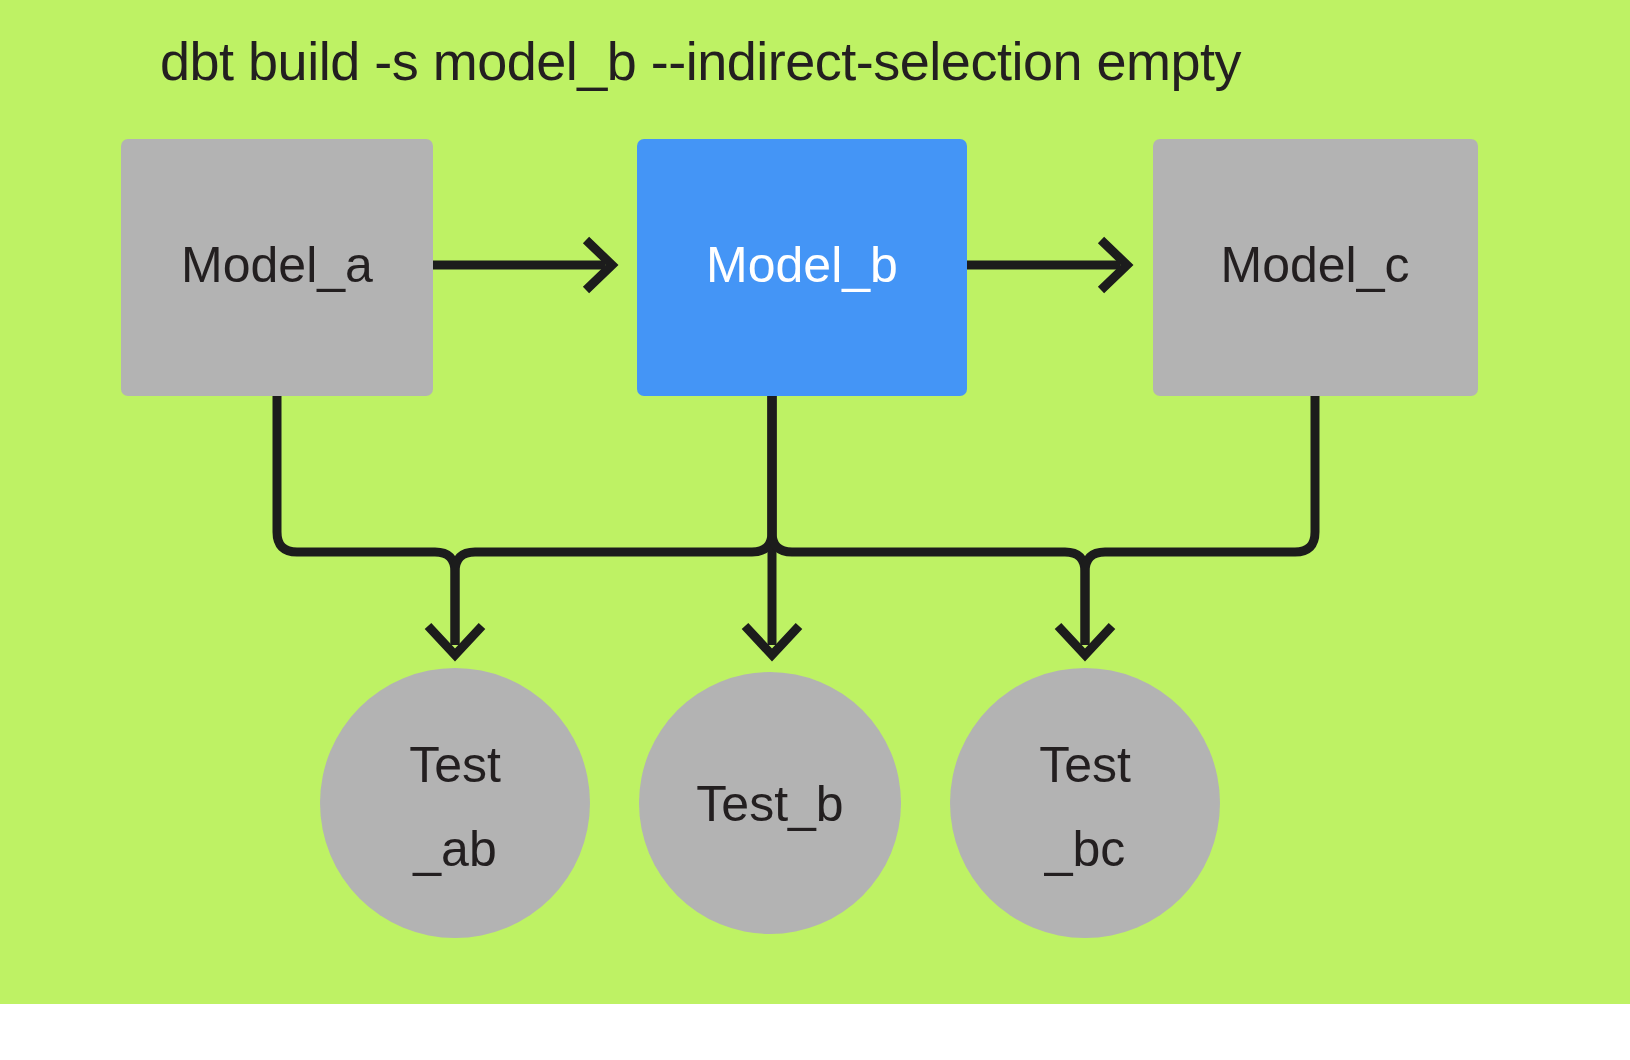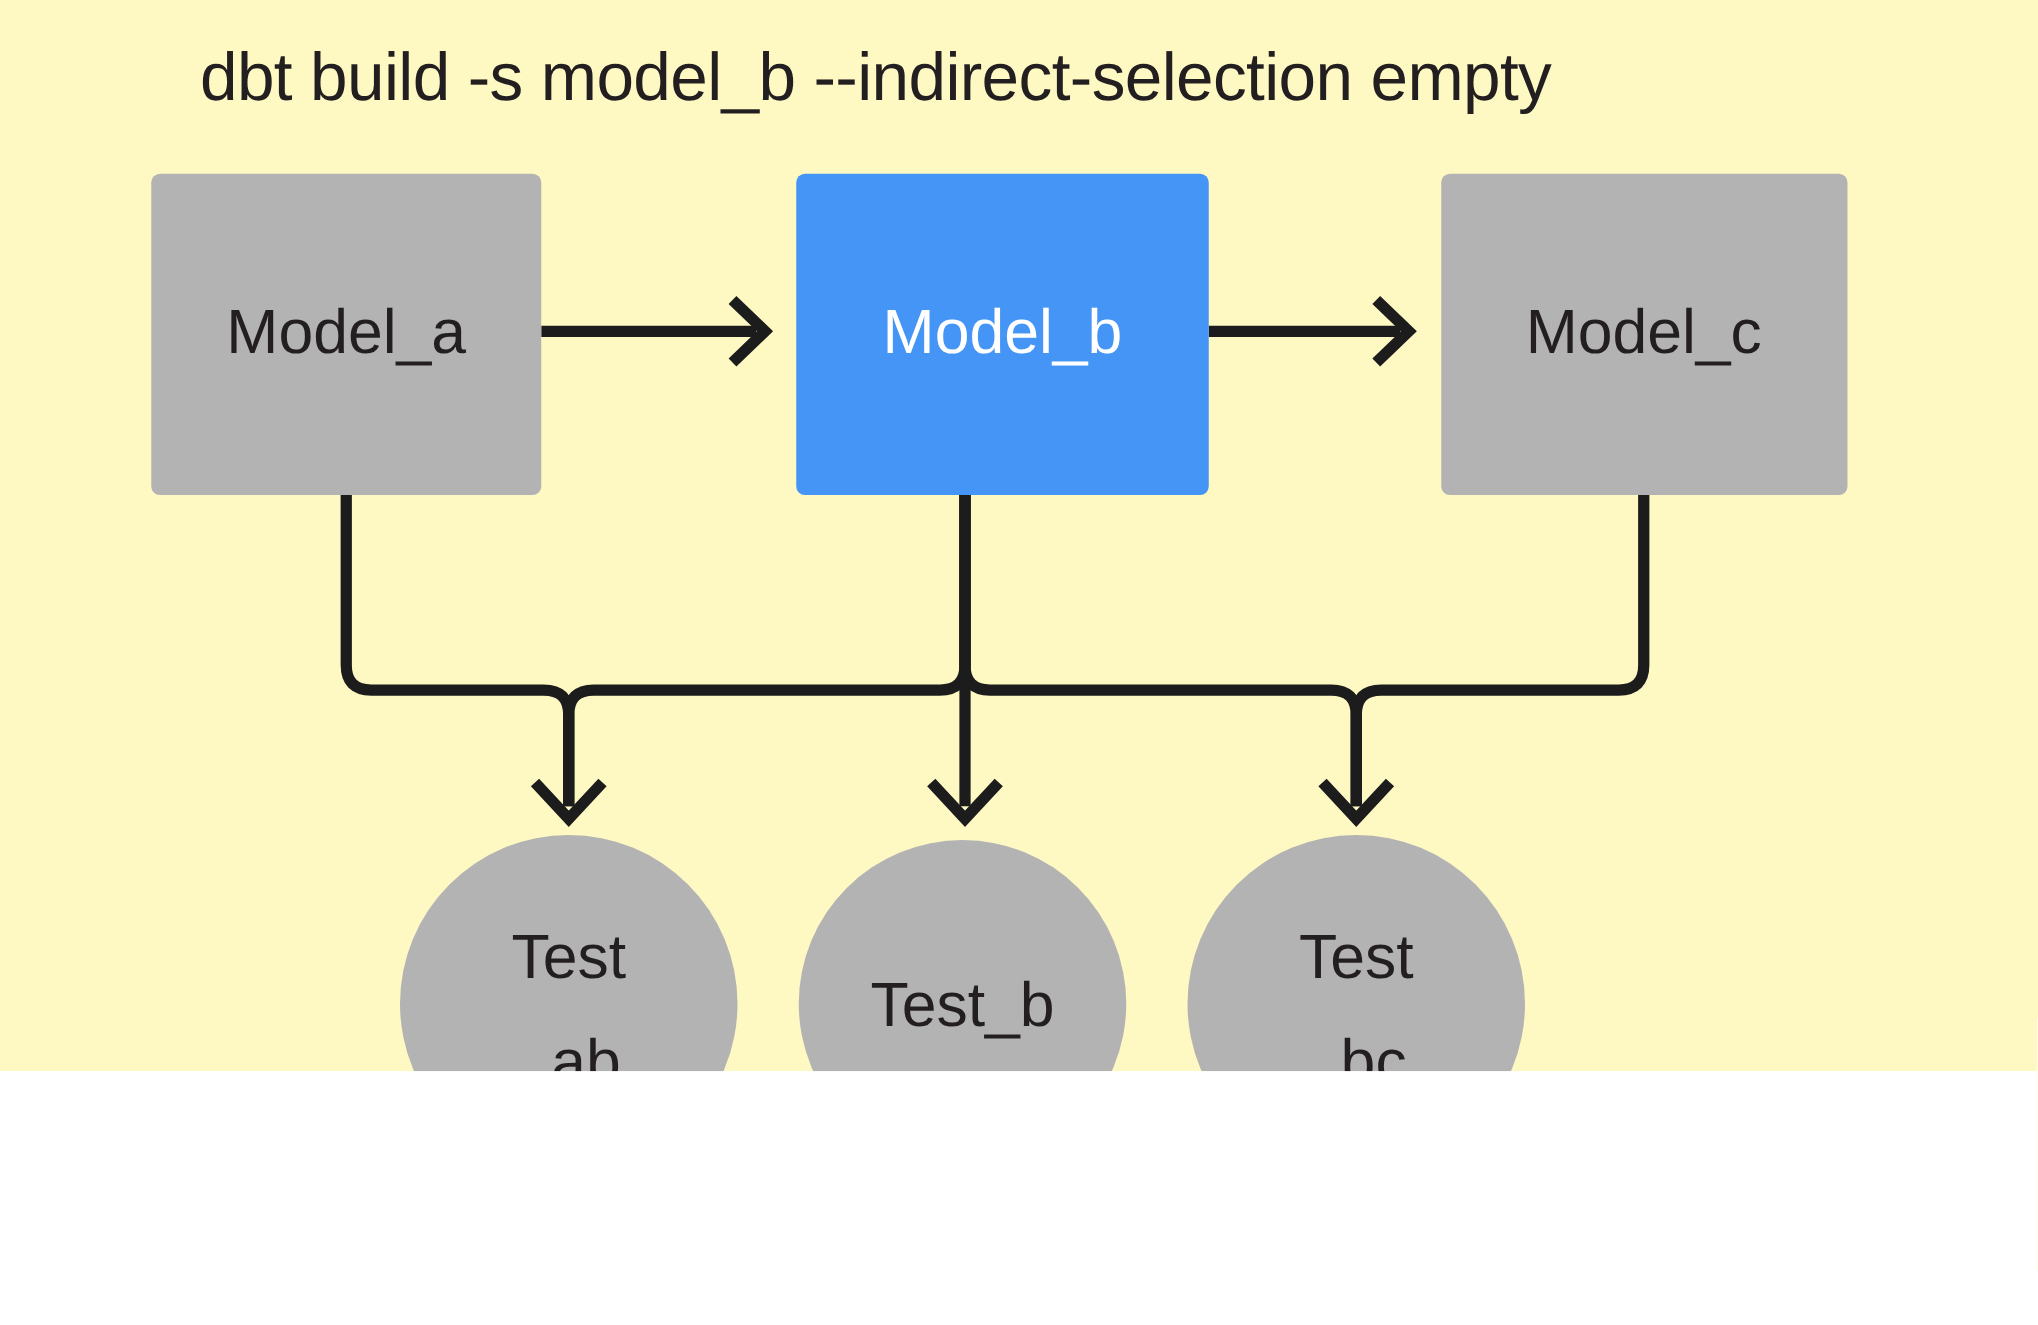--- a/index.html
+++ b/index.html
@@ -7,22 +7,22 @@
     padding: 0;
     background: #ffffff;
   }
   body {
     font-family: "Liberation Sans", sans-serif;
     -webkit-font-smoothing: antialiased;
   }
   #stage {
     position: relative;
     width: 1630px;
-    height: 857px;
-    background: #fef9c3;
+    height: 1004px;
+    background: #bef264;
     overflow: hidden;
   }
   #diagram-svg {
     position: absolute;
     inset: 0;
     width: 1630px;
     height: 1060px;
   }
   .title-text {
     font-size: 54px;

